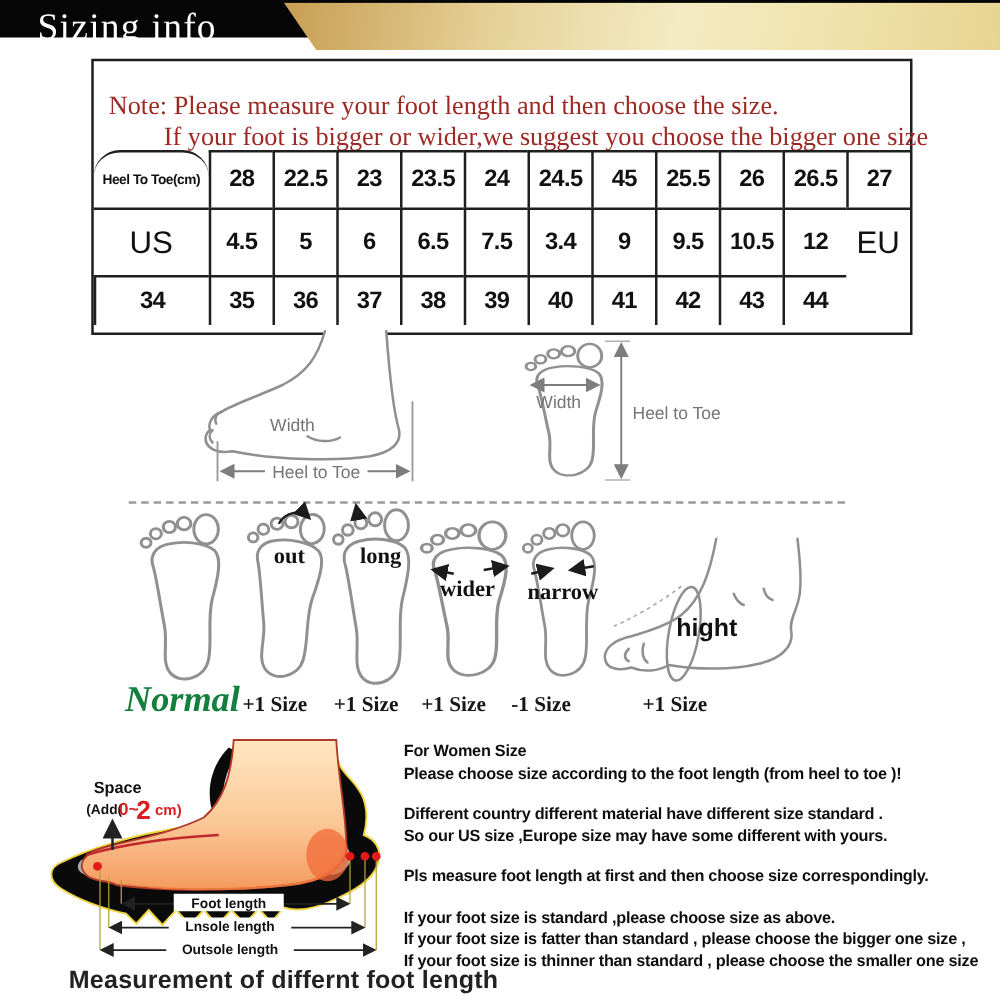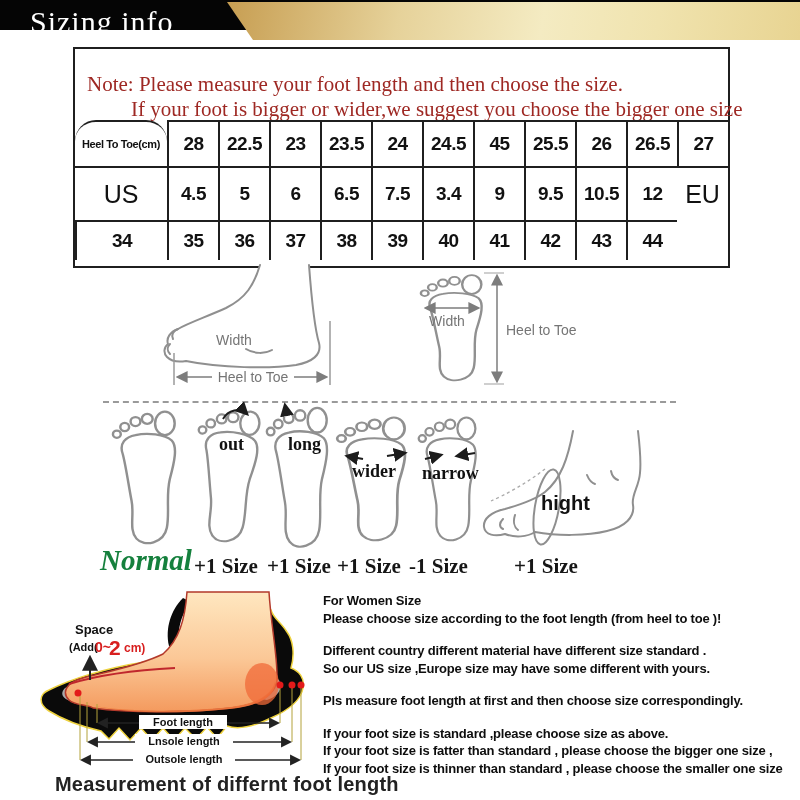--- a/index.html
+++ b/index.html
@@ -29,21 +29,21 @@
   
   svg{position:absolute;overflow:visible;}
   svg text{font-family:"Liberation Sans",sans-serif;}
   .sketch{stroke:#8f8f8f;stroke-width:2;fill:none;stroke-linecap:round;}
   .gray-lab{fill:#757575;font-size:14px;}
   .dashline{position:absolute;left:103px;top:401px;width:573px;height:0;
      border-top:2px dashed #9a9a9a;}
   .shape-lab{position:absolute;font-family:"Liberation Serif",serif;font-weight:bold;
      font-size:18px;color:#111;}
   .size-lab{position:absolute;font-family:"Liberation Serif",serif;font-weight:bold;
-     font-size:21px;color:#161616;}
+     font-size:17px;color:#161616;}
   .normal-lab{position:absolute;left:100px;top:544px;font-family:"Liberation Serif",serif;
      font-style:italic;font-weight:bold;font-size:29px;color:#15803d;}
   .hight-lab{position:absolute;left:541px;top:492px;font-family:"Liberation Sans",sans-serif;
      font-weight:bold;font-size:20px;color:#111;}
   
   .notes{position:absolute;left:323px;top:592px;width:475px;font-size:13px;font-weight:bold;
      color:#0e0e0e;letter-spacing:-0.2px;}
   .notes p{margin:0;line-height:17.5px;white-space:nowrap;}
   .notes p.gap{margin-top:15px;}
   .caption{position:absolute;left:55px;top:773px;font-size:20px;font-weight:bold;color:#222;

